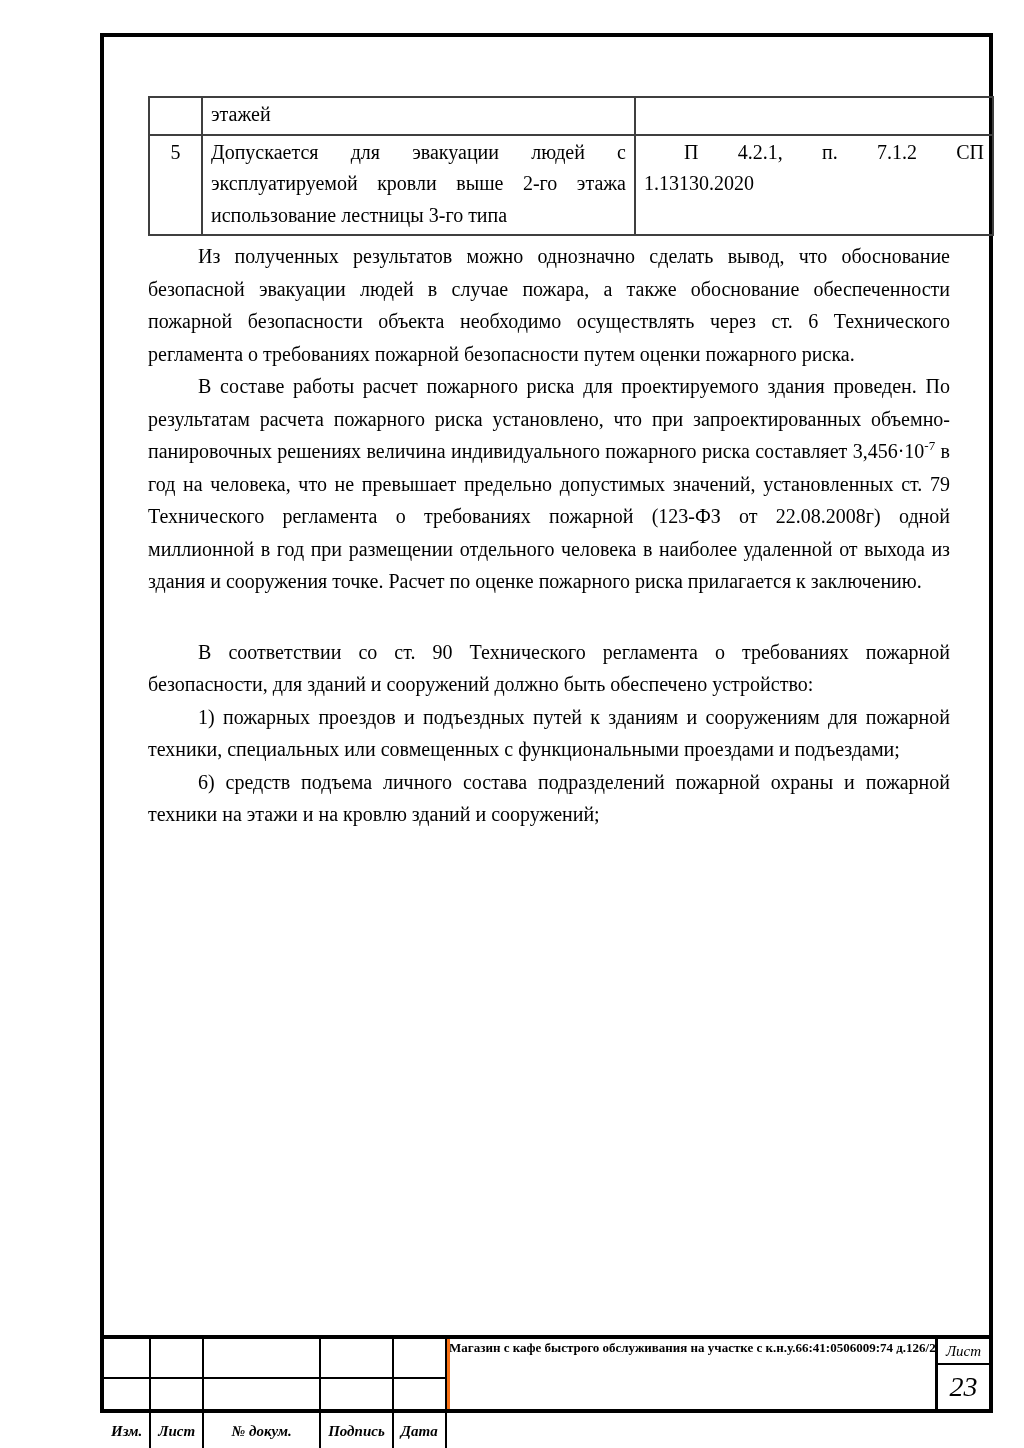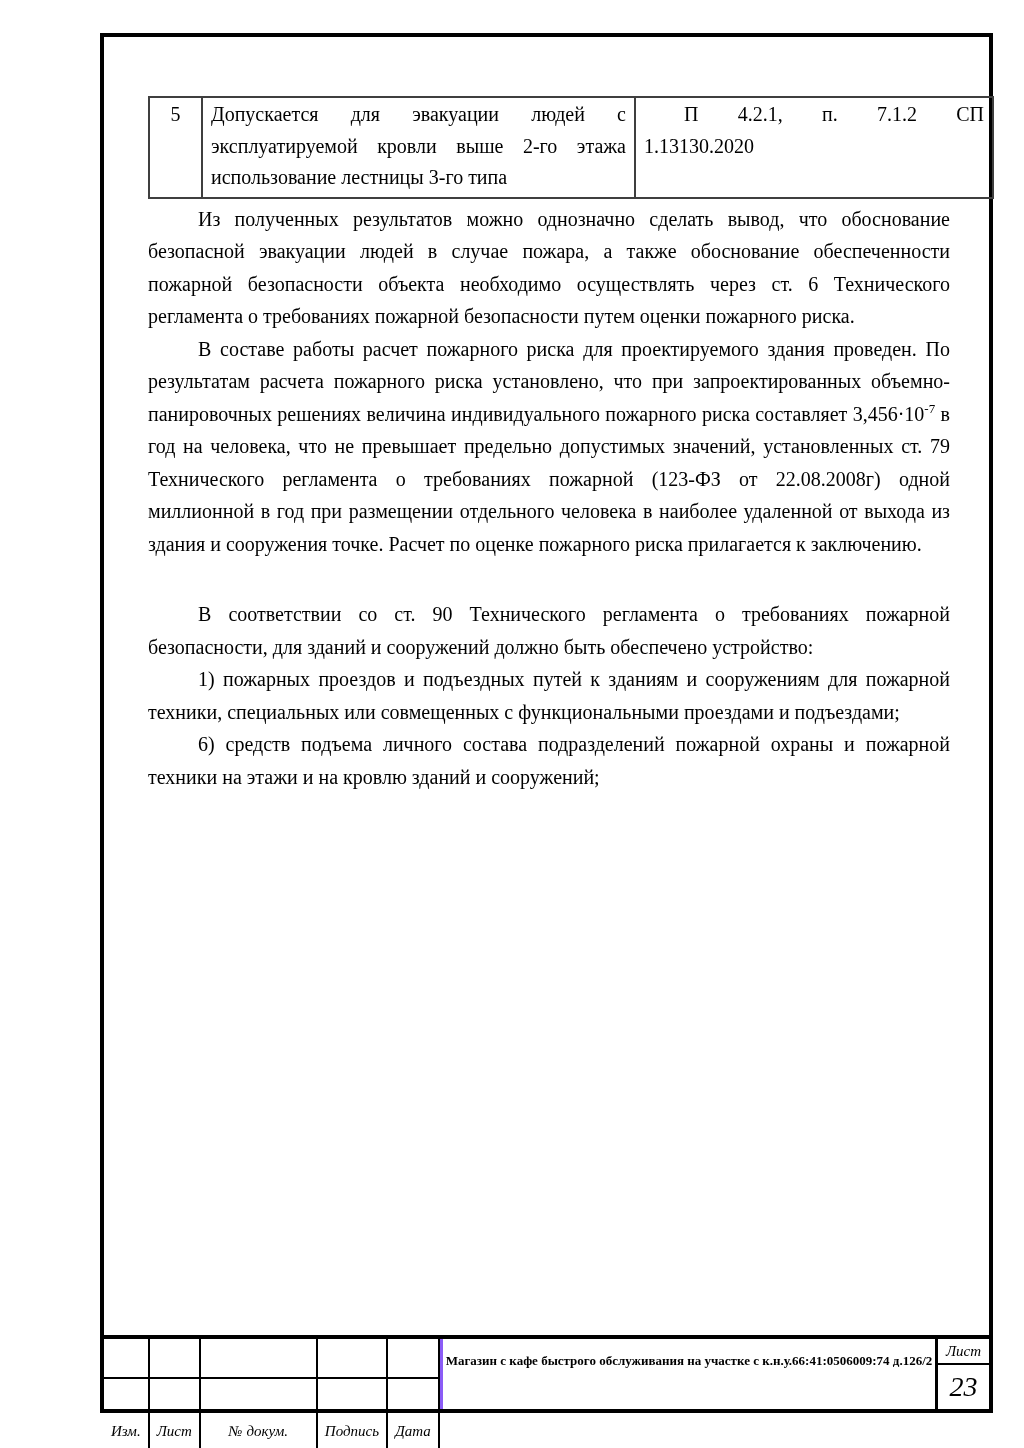--- a/index.html
+++ b/index.html
@@ -68,33 +68,34 @@
     table-layout:fixed;
     height:70px;
   }
   .stamp-grid td{
     border:2px solid #000;
     padding:7px;
     font-style:italic;
     font-size:15px;
     text-align:center;
     vertical-align:middle;
+    font-weight:bold;
   }
   .stamp-grid .r1 td{height:24px;border-top:none;}
   .stamp-grid .r2 td{height:18px;}
   .stamp-grid .r3 td{height:22px;}
   .stamp-grid td:first-child{border-left:none;}
   .stamp-grid .r3 td{border-bottom:none;}
   .stamp-title{
     flex:1;
-    border-left:3px solid #8b5cf6;
+    border-left:3px solid #f97316;
     display:flex;
     justify-content:center;
     align-items:flex-start;
-    padding-top:14px;
+    padding-top:1px;
     font-weight:bold;
     font-size:13px;
     white-space:nowrap;
     overflow:hidden;
   }
   .stamp-sheet{
     width:51px;
     border-left:3px solid #000;
     display:flex;
     flex-direction:column;
@@ -113,20 +114,25 @@
     display:flex;align-items:center;justify-content:center;
   }
 </style>
 </head>
 <body>
 
 <div class="frame">
 
   <table class="doc-table">
     <tbody>
+        <tr>
+      <td class="c-num"></td>
+      <td class="c-text">этажей</td>
+      <td class="c-ref"></td>
+    </tr>
     <tr>
       <td class="c-num">5</td>
       <td class="c-text">Допускается для эвакуации людей с эксплуатируемой кровли выше 2-го этажа  использование лестницы 3-го типа</td>
       <td class="c-ref">
         <div class="ref-line1">П 4.2.1, п. 7.1.2 СП</div>
         <div class="ref-line2">1.13130.2020</div>
       </td>
     </tr>
   </tbody>
     </table>

